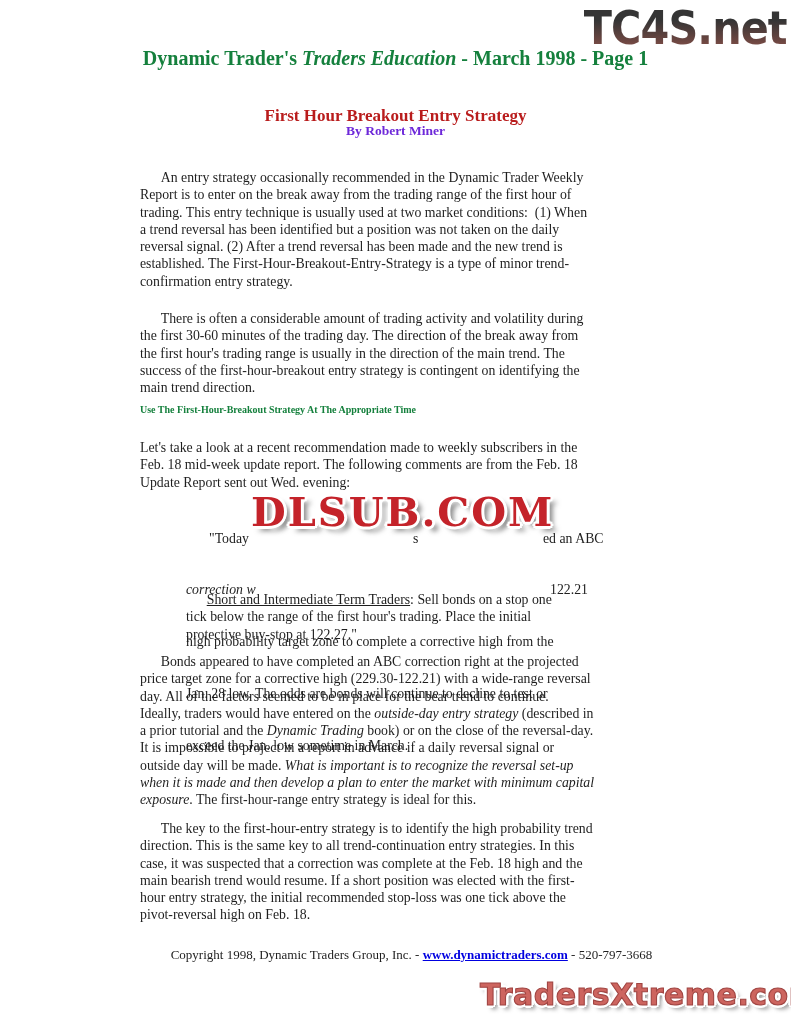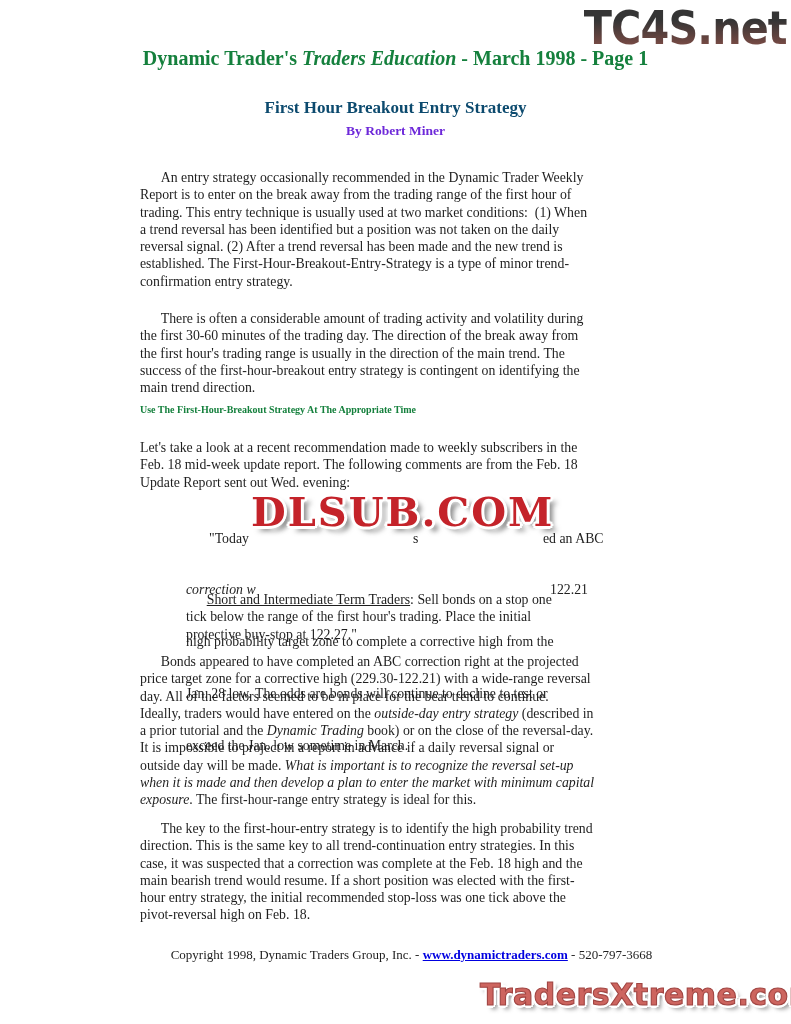--- a/index.html
+++ b/index.html
@@ -14,23 +14,23 @@
   }
   
   .hdr{
     position:absolute;top:47px;left:0;right:0;
     text-align:center;
     font-size:20px;font-weight:bold;color:#15803d;
     white-space:pre-wrap;
   }
   .hdr .it{font-style:italic;}
   .title{
-    position:absolute;top:94px;left:0;right:0;margin:4px;
+    position:absolute;top:94px;left:0;right:0;margin:12px;
     text-align:center;
-    font-size:17px;font-weight:bold;color:#0c4a6e;
+    font-size:17px;font-weight:bold;color:#b91c1c;
   }
   .byline{
     position:absolute;top:123px;left:0;right:0;
     text-align:center;
     font-size:13.5px;font-weight:bold;color:#6d28d9;
   }
   .subhead{
     position:absolute;top:404px;left:140px;margin:0;
     font-size:10px;font-weight:bold;color:#15803d;
     font-family:"Liberation Serif", serif;

